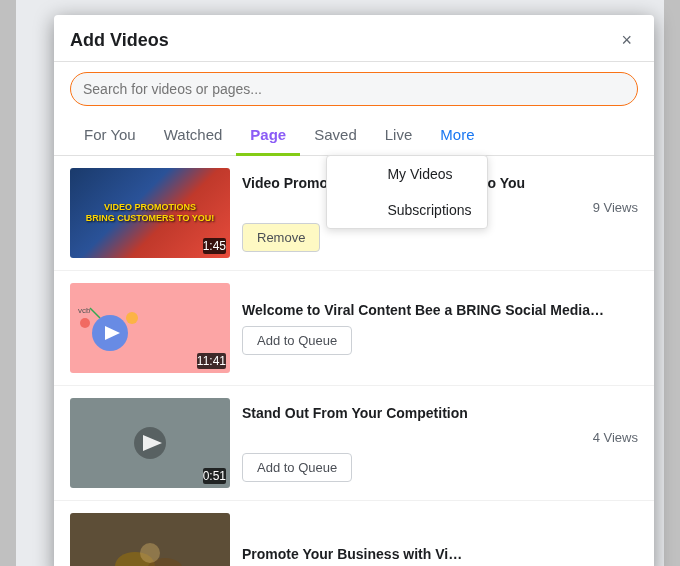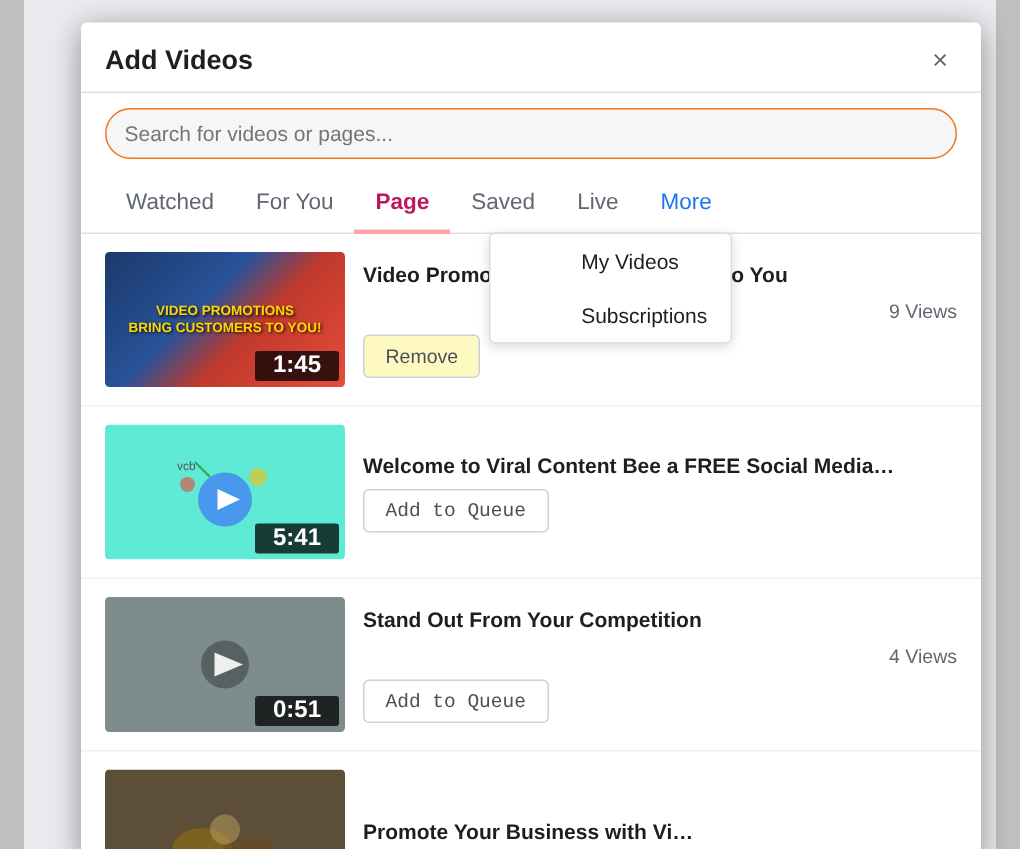--- a/index.html
+++ b/index.html
@@ -75,22 +75,22 @@
       padding: 10px 14px;
       font-size: 15px;
       color: #606770;
       cursor: pointer;
       border-bottom: 3px solid transparent;
       margin-bottom: -1px;
       white-space: nowrap;
     }
 
     .tab.active {
-      color: #be185d;
-      border-bottom: 3px solid #fca5a5;
+      color: #8b5cf6;
+      border-bottom: 3px solid #84cc16;
       font-weight: bold;
     }
 
     .tab-more {
       color: #1877f2;
       font-weight: 400;
       position: relative;
     }
 
     .dropdown-menu {
@@ -139,24 +139,23 @@
       width: 100%;
       height: 100%;
     }
 
     .thumb-duration {
       position: absolute;
       bottom: 4px;
       right: 4px;
       background: rgba(0,0,0,0.75);
       color: #fff;
-      font-size: 16px;
-      padding: 1px 12px;
+      font-size: 12px;
+      padding: 1px 0;
       border-radius: 2px;
-      font-weight: bold;
     }
 
     .video-info {
       flex: 1;
     }
 
     .video-title {
       font-size: 14px;
       font-weight: bold;
       color: #1c1e21;
@@ -172,21 +171,20 @@
     }
 
     .action-btn {
       padding: 6px 14px;
       border: 1px solid #ccd0d5;
       border-radius: 4px;
       background: #fff;
       font-size: 13px;
       color: #4b4f56;
       cursor: pointer;
-      font-family: Liberation Mono, monospace;
     }
 
     .remove-btn {
       padding: 6px 14px;
       border: 1px solid #ccd0d5;
       border-radius: 4px;
       background: #fef9c3;
       font-size: 13px;
       color: #4b4f56;
       cursor: pointer;
@@ -203,24 +201,24 @@
     .thumb-1-text {
       color: #ffd700;
       font-size: 9px;
       font-weight: bold;
       text-align: center;
       text-shadow: 1px 1px 2px rgba(0,0,0,0.8);
       line-height: 1.2;
       padding: 2px;
     }
     .thumb-2 {
-      background: #5eead4;
-      display: flex;
-      align-items: center;
-      justify-content: center;
+      background: #fca5a5;
+      display: flex;
+      align-items: center;
+      justify-content: flex-start;
     }
     .thumb-3 {
       background: #7f8c8d;
       display: flex;
       align-items: center;
       justify-content: center;
     }
     .thumb-4 {
       background: #5d4e37;
       display: flex;
@@ -256,22 +254,22 @@
       <div class="modal-header">
         <span class="modal-title">Add Videos</span>
         <button class="close-btn">×</button>
       </div>
 
       <div class="search-bar">
         <input class="search-input" type="text" placeholder="Search for videos or pages..." style="">
       </div>
 
       <div class="tabs">
+        <div class="tab">For You</div>
         <div class="tab">Watched</div>
-        <div class="tab">For You</div>
         <div class="tab active">Page</div>
         <div class="tab">Saved</div>
         <div class="tab">Live</div>
         <div class="more-wrapper">
           <div class="tab tab-more">More</div>
           <div class="dropdown-menu">
             <div class="dropdown-item">My Videos</div>
             <div class="dropdown-item">Subscriptions</div>
           </div>
         </div>
@@ -298,24 +296,24 @@
             <div class="thumb-bg thumb-2">
               <svg width="80" height="60" viewBox="0 0 80 60">
                 <circle cx="40" cy="35" r="18" fill="#4285f4" opacity="0.8"></circle>
                 <polygon points="35,28 35,42 50,35" fill="white"></polygon>
                 <text x="8" y="15" font-size="8" fill="#555">vcb</text>
                 <circle cx="15" cy="25" r="5" fill="#ea4335" opacity="0.6"></circle>
                 <circle cx="62" cy="20" r="6" fill="#fbbc05" opacity="0.6"></circle>
                 <line x1="20" y1="10" x2="30" y2="20" stroke="#34a853" stroke-width="1.5"></line>
               </svg>
             </div>
-            <span class="thumb-duration">5:41</span>
+            <span class="thumb-duration">11:41</span>
           </div>
           <div class="video-info">
-            <div class="video-title">Welcome to Viral Content Bee a FREE Social Media…</div>
+            <div class="video-title">Welcome to Viral Content Bee a BRING Social Media…</div>
             <button class="action-btn">Add to Queue</button>
           </div>
         </div>
 
         <div class="video-item">
           <div class="video-thumb">
             <div class="thumb-bg thumb-3">
               <svg width="80" height="60" viewBox="0 0 80 60">
                 <rect width="80" height="60" fill="#7f8c8d"></rect>
                 <circle cx="40" cy="30" r="16" fill="rgba(0,0,0,0.3)"></circle>

